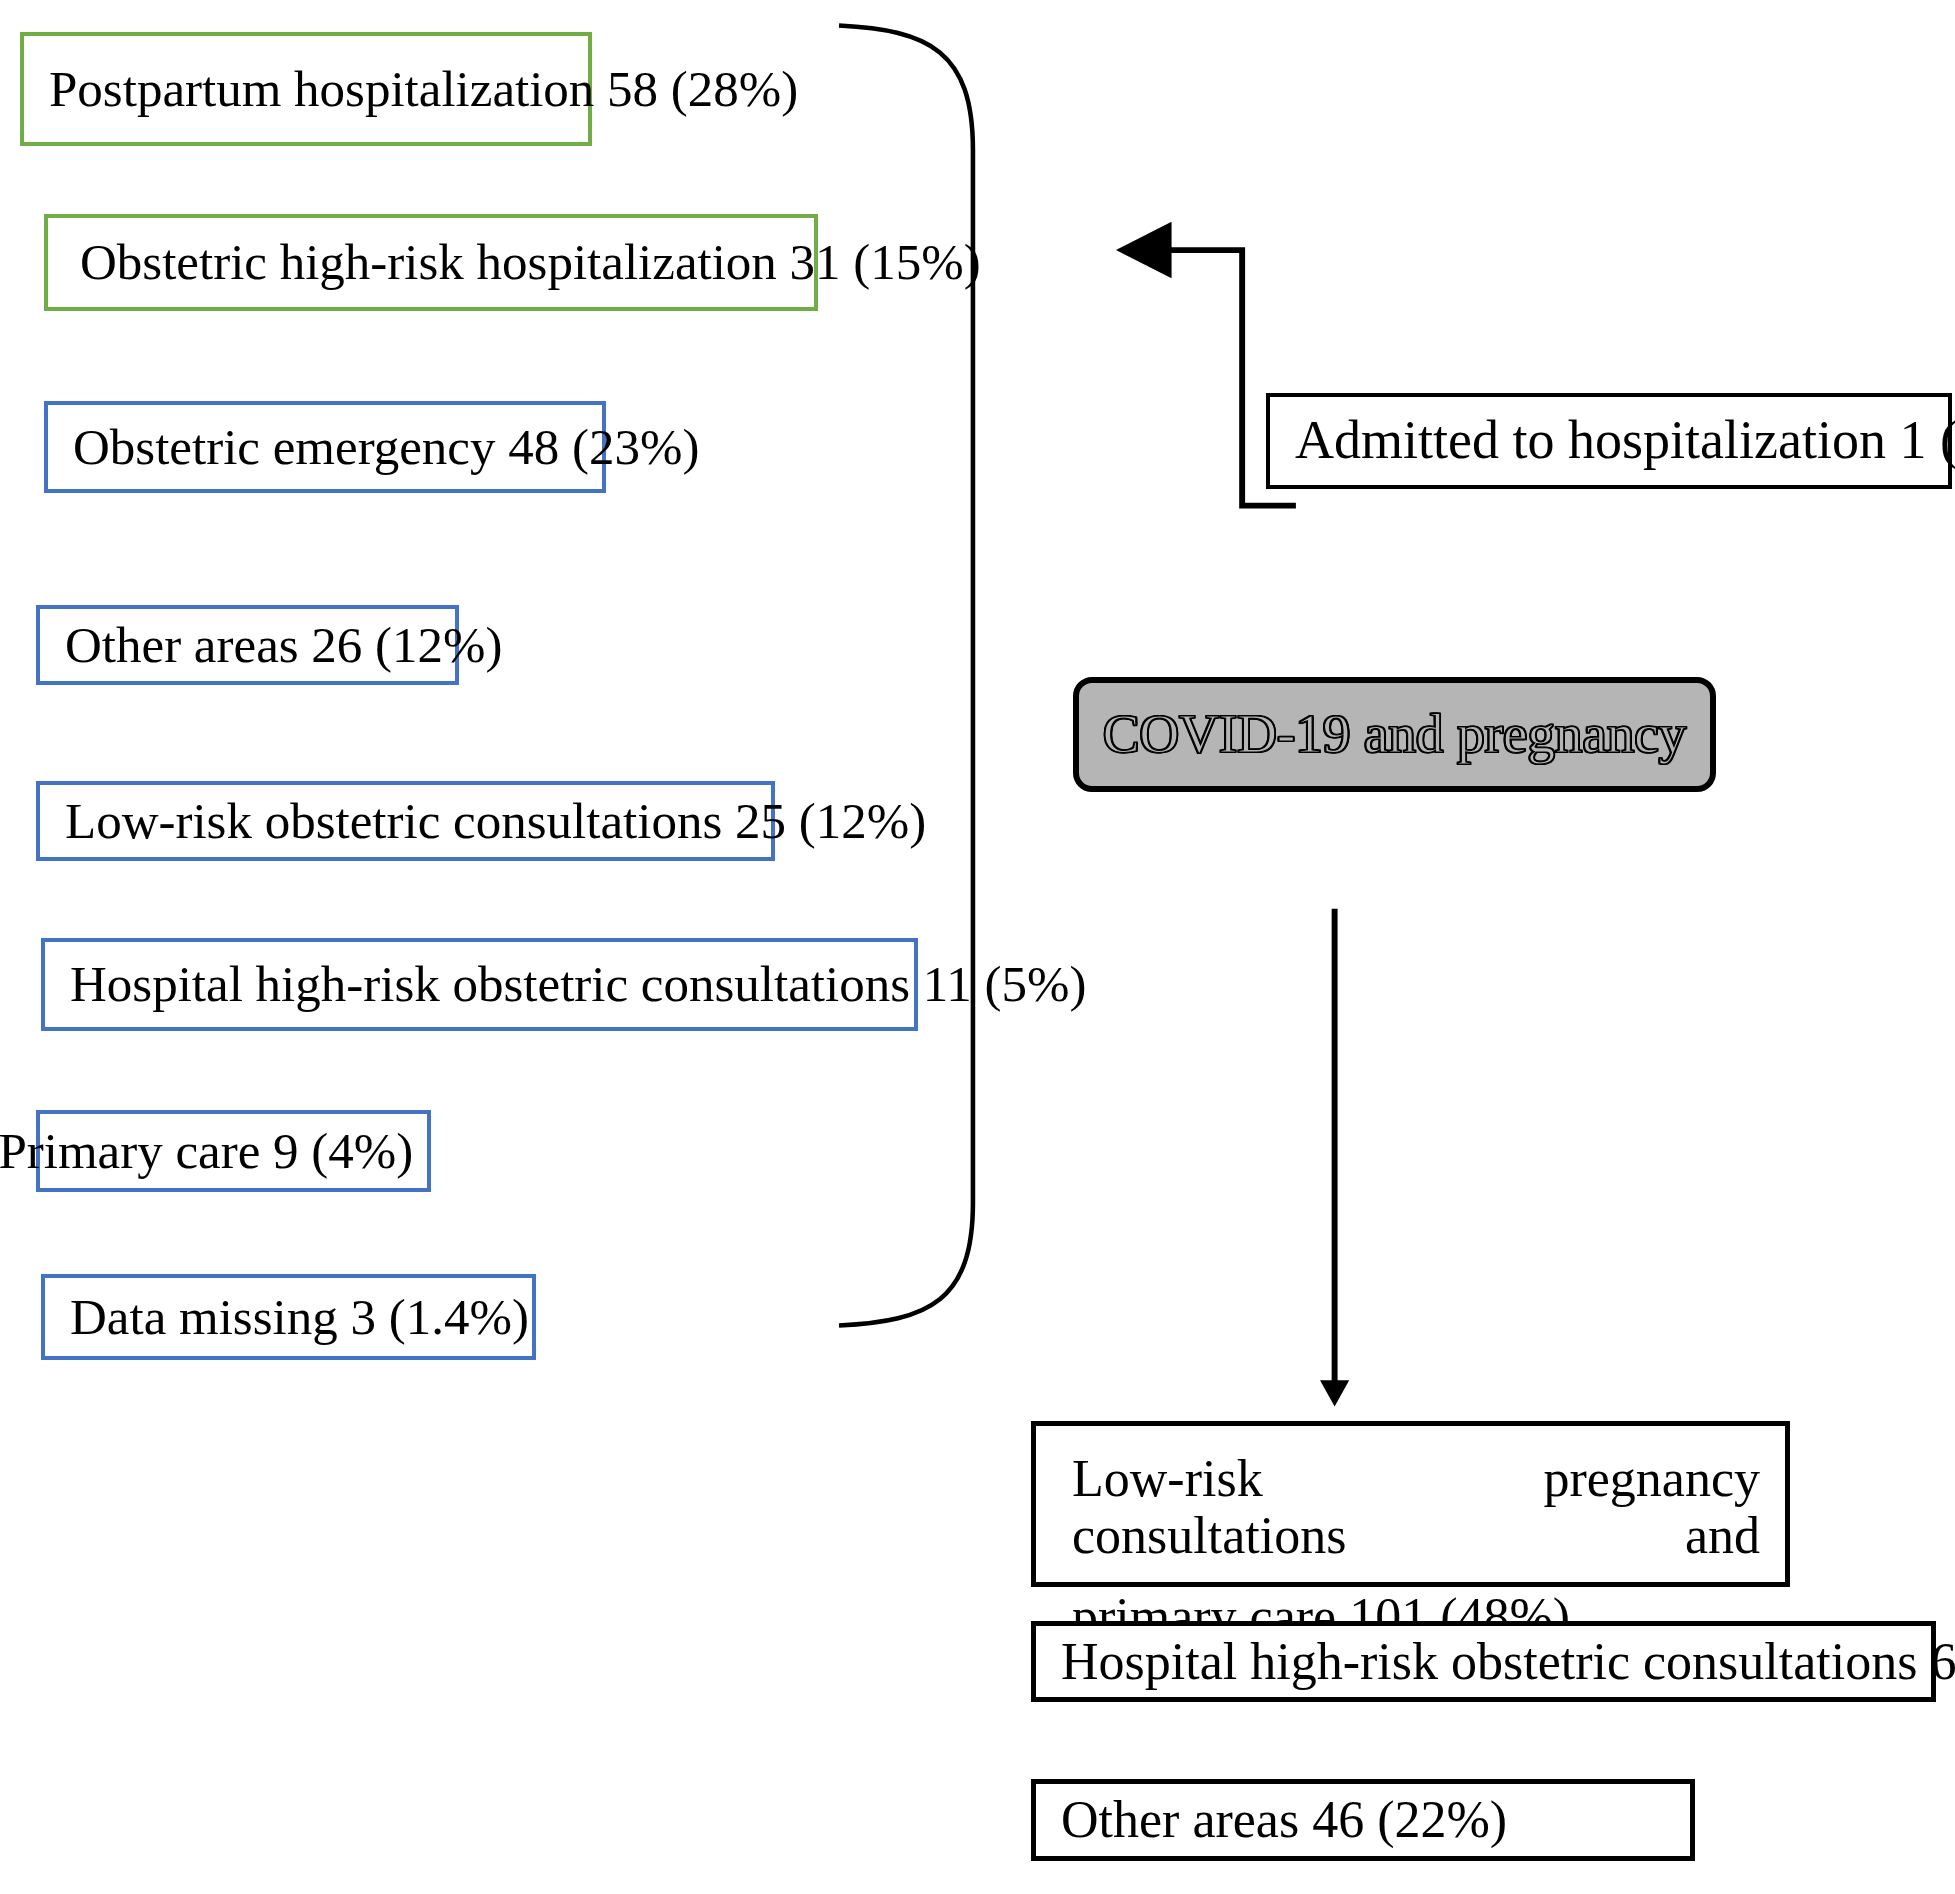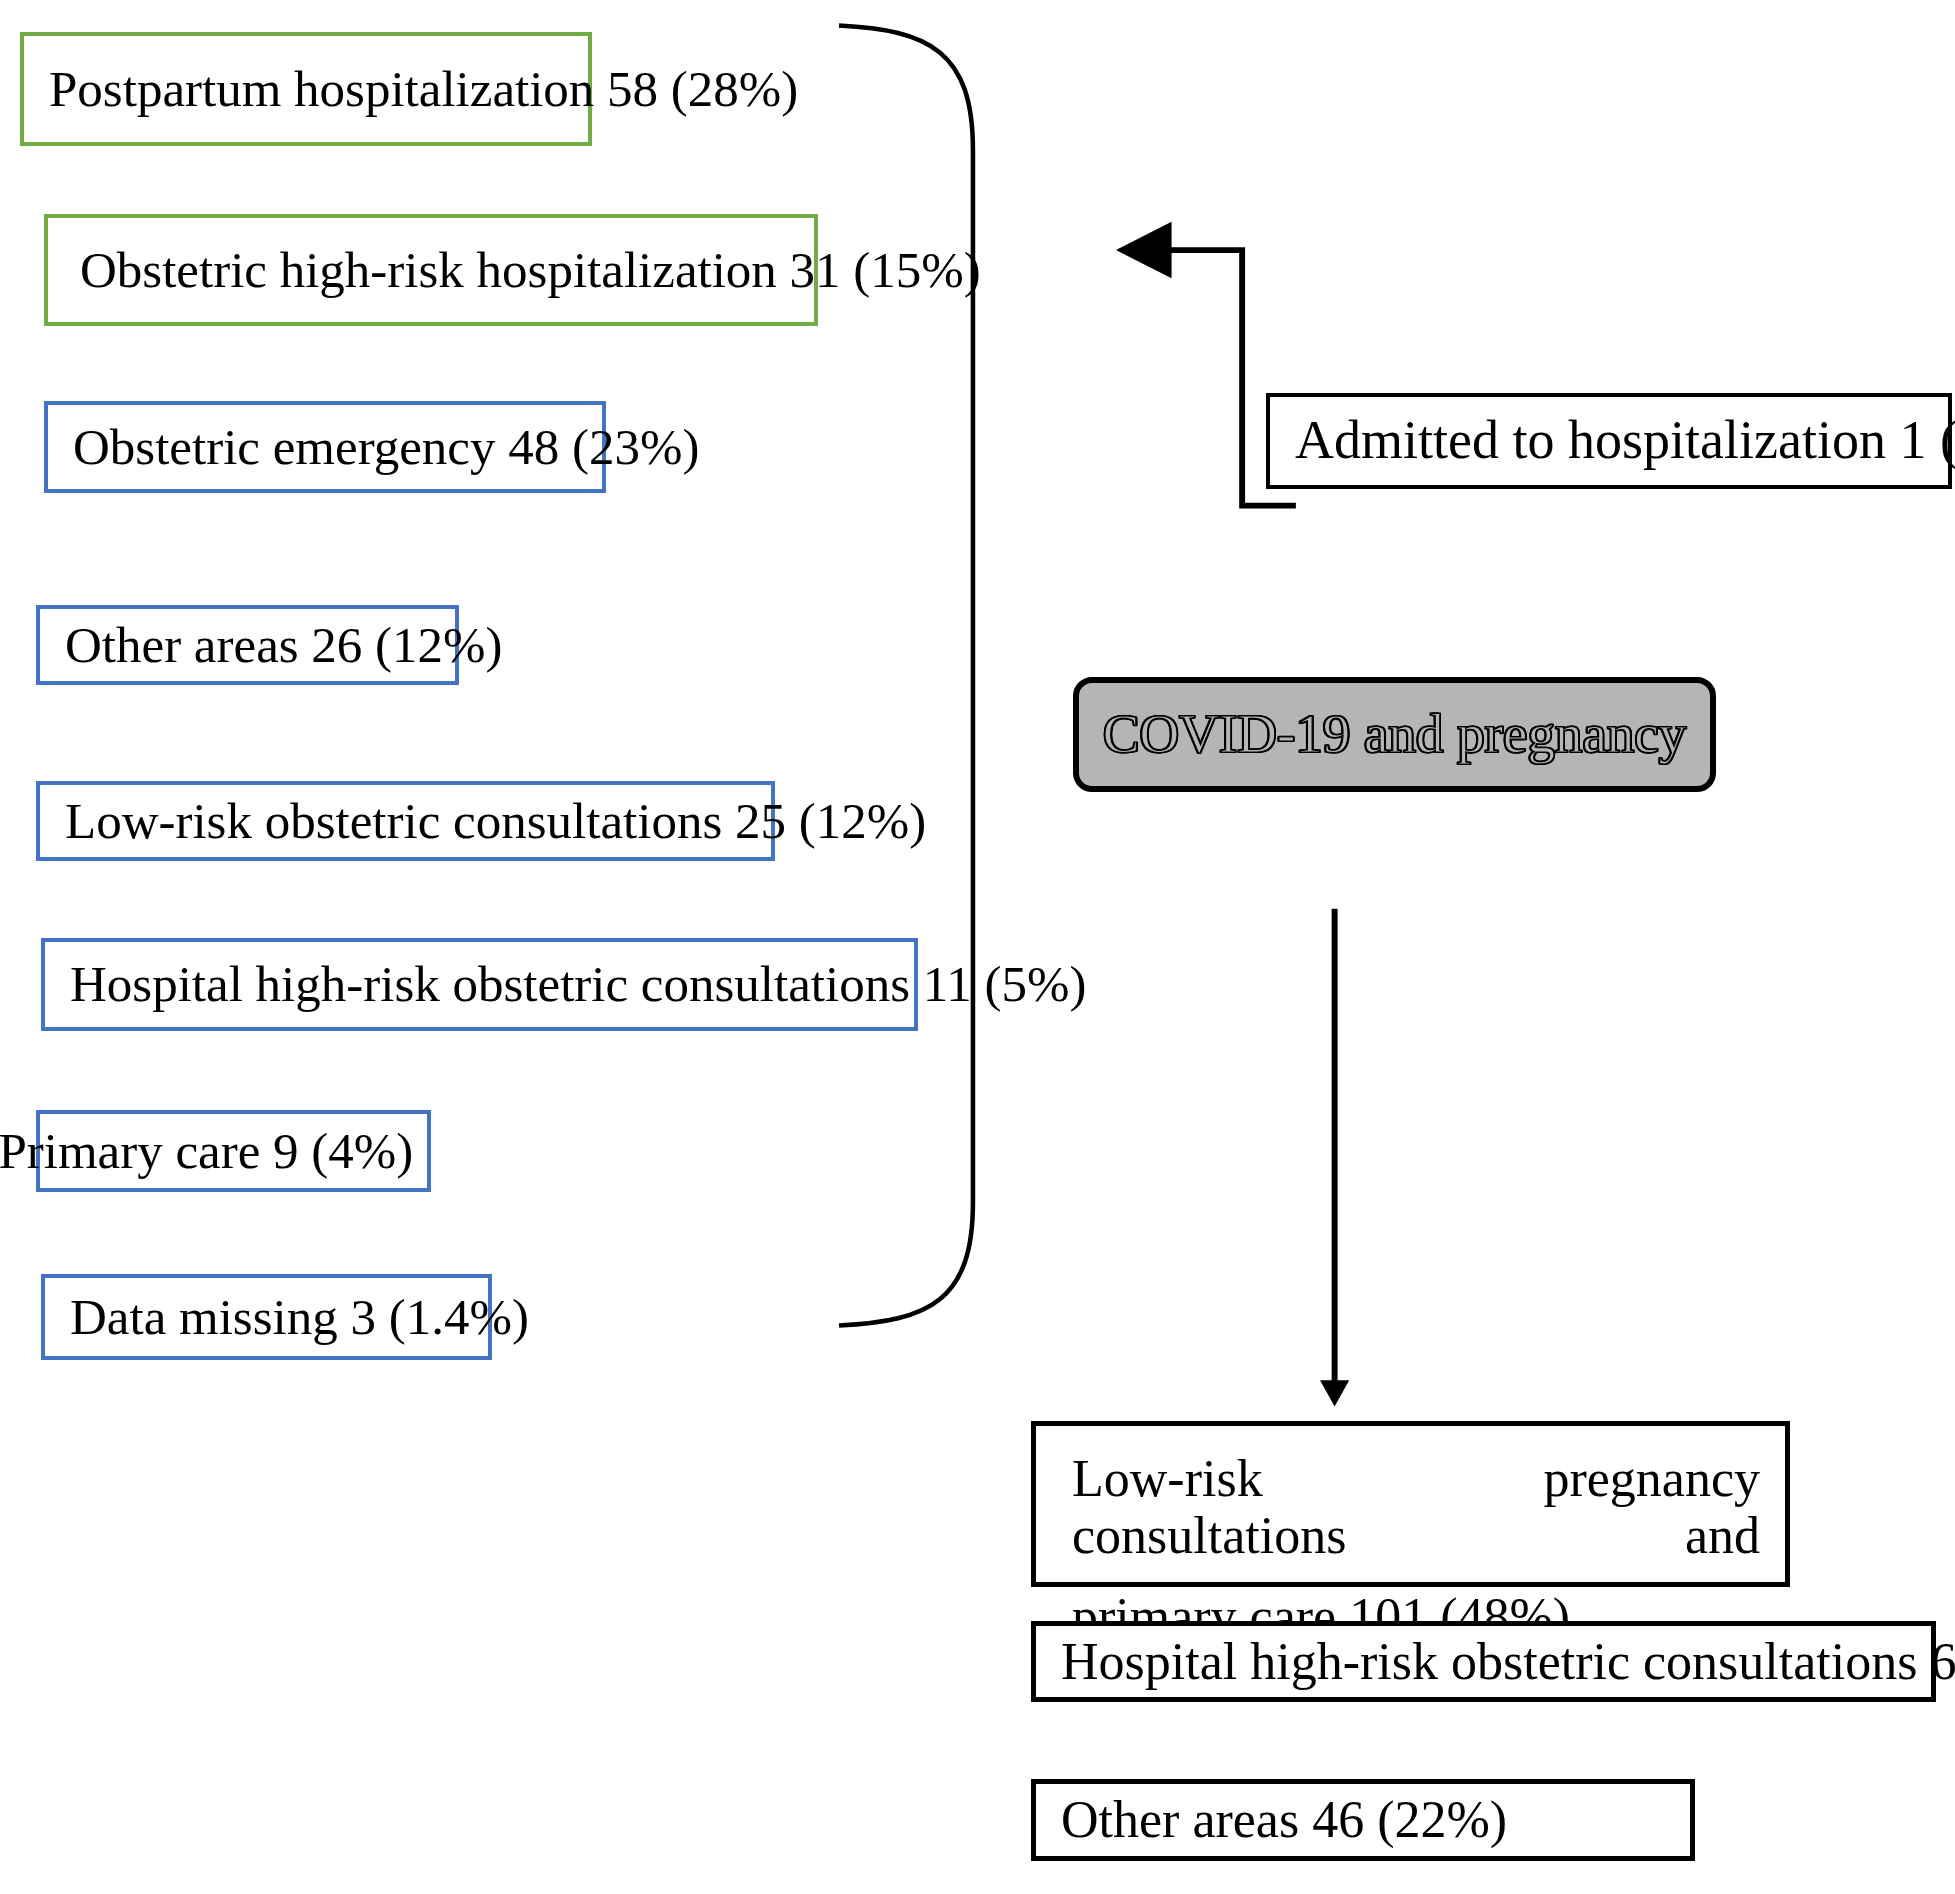--- a/index.html
+++ b/index.html
@@ -34,27 +34,27 @@
     line-height: 1.1;
     padding-left: 25px;
     padding-right: 13.7px;
     white-space: nowrap;
   }
   .node.green { border: 4.1px solid #70AD47; }
   .node.blue  { border: 4.1px solid #4472C4; }
   .node.black { border: 4.6px solid #000000; }
 
   .node.b1 { left: 20px;   top: 32px;   width: 572px; height: 114px; }
-  .node.b2 { left: 44px;   top: 214px;  width: 774px; height: 112px; padding-left: 32px; }
+  .node.b2 { left: 44px;   top: 214px;  width: 774px; height: 97px; padding-left: 32px; }
   .node.b3 { left: 44px;   top: 401px;  width: 562px; height: 92px; }
   .node.b4 { left: 36px;   top: 605px; width: 423px;  height: 80px; }
   .node.b5 { left: 36px;   top: 781px; width: 739px; height: 80px; }
   .node.b6 { left: 41px;   top: 938px; width: 877px; height: 93px; }
   .node.b7 { left: 36px;   top: 1110px; width: 395px;  height: 82px; justify-content: flex-end; }
-  .node.b8 { left: 41px;   top: 1274px; width: 451px;  height: 86px; }
+  .node.b8 { left: 41px;   top: 1274px; width: 495px;  height: 86px; }
 
   .node.admitted {
     left: 1266px; top: 393px; width: 686px; height: 96px;
     font-size: 54px;
   }
   .node.covid {
     left: 1073px; top: 677px; width: 643px; height: 115px;
     border: 6.4px solid #000000;
     border-radius: 19px;
     background: #B5B5B5;

